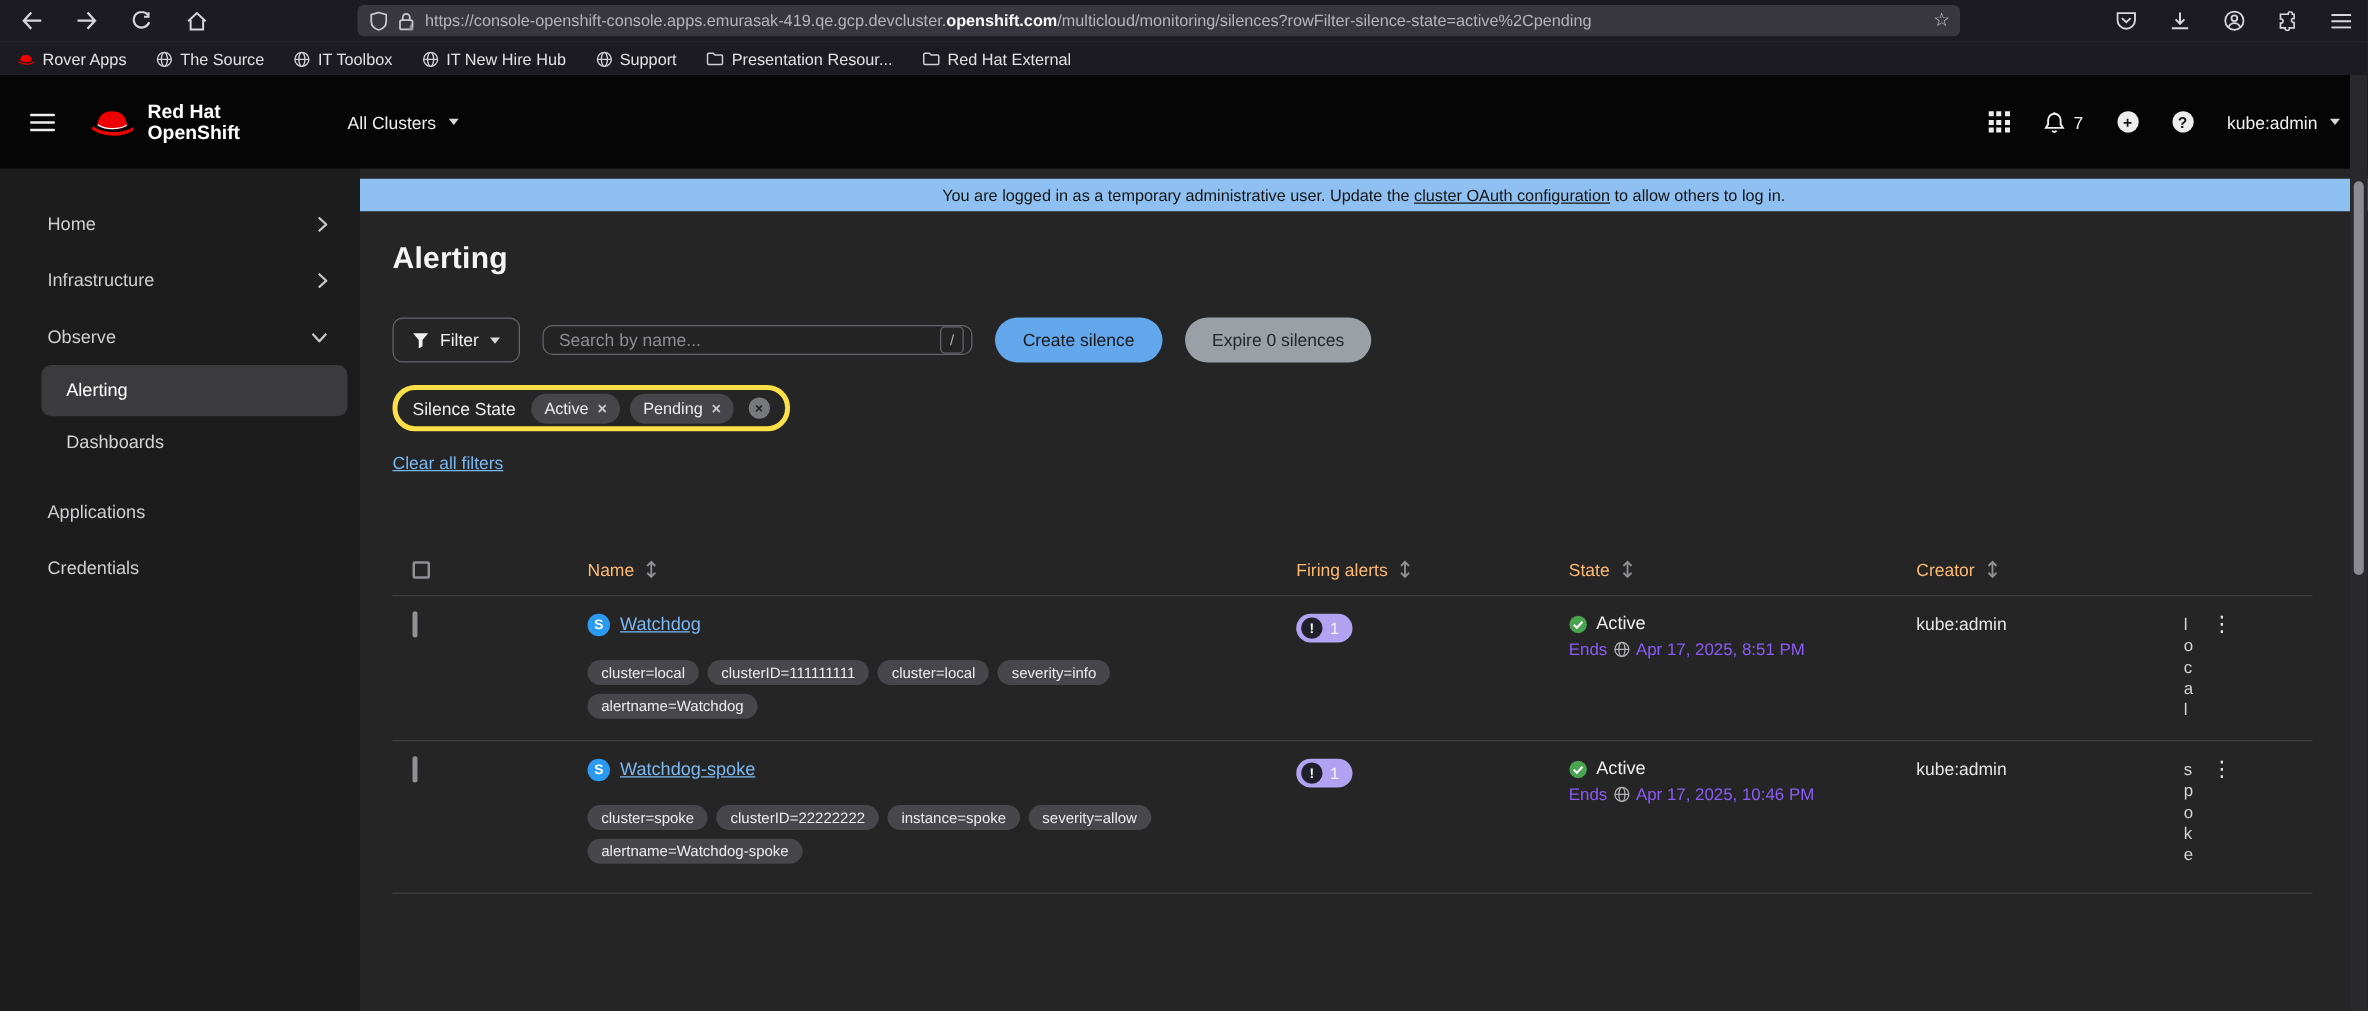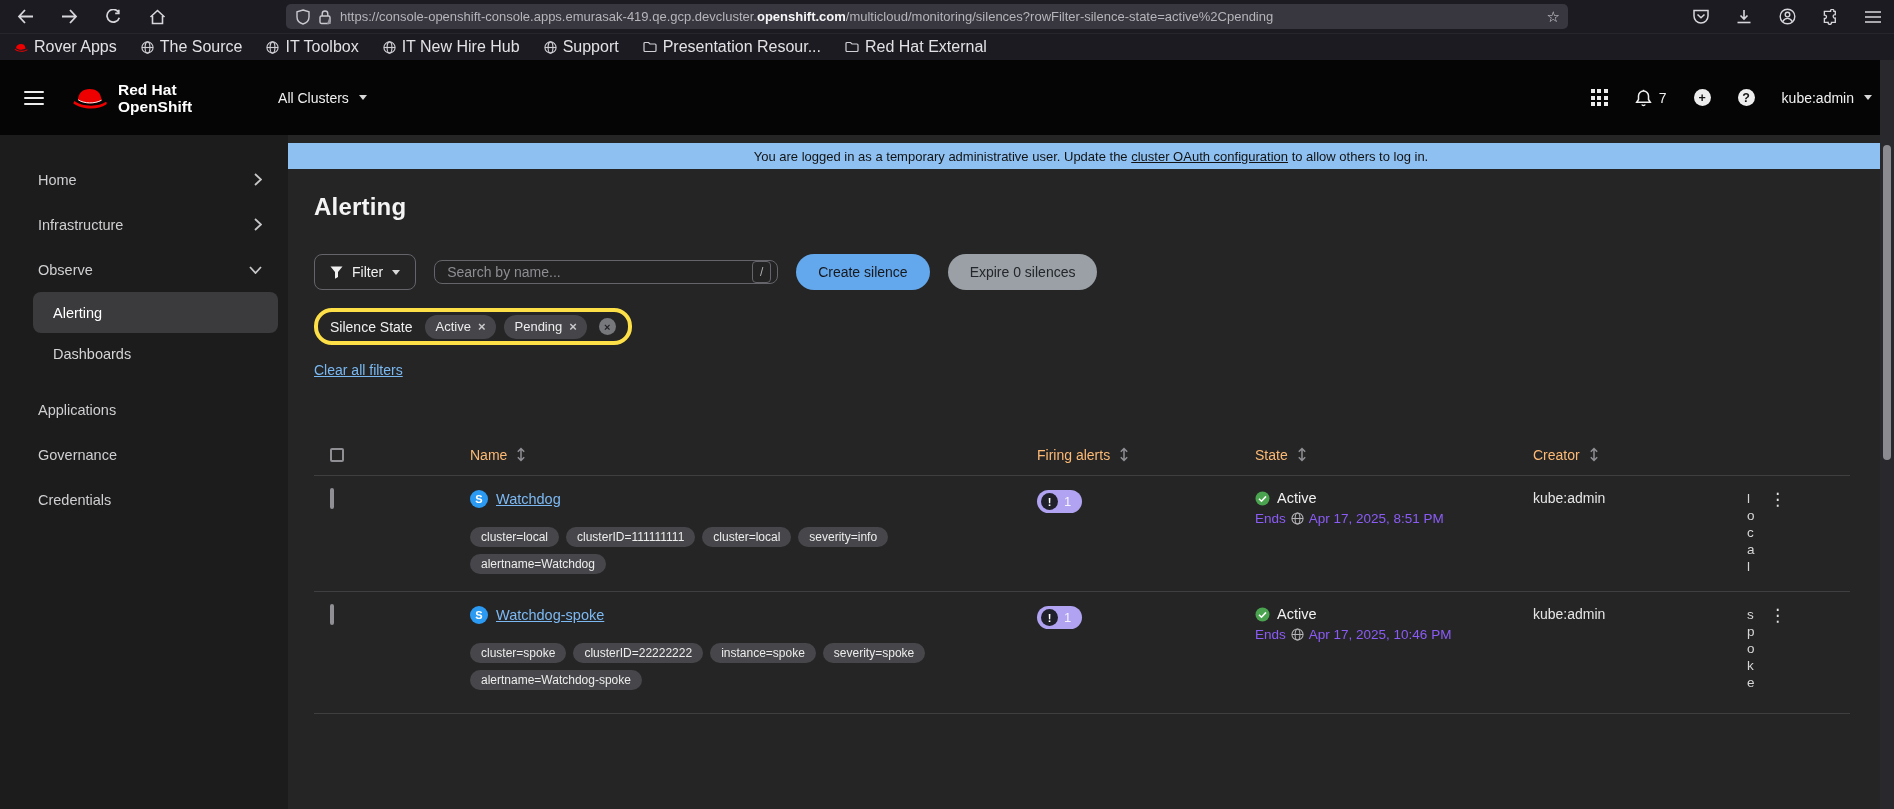--- a/index.html
+++ b/index.html
@@ -20,21 +20,21 @@
     border-radius:5px; display:flex; align-items:center; padding:0 8px 0 10px; gap:8px;
     color:#b4b4ba; font-size:13px;
   }
   .url-text { flex:1; white-space:nowrap; overflow:hidden; }
   .url-text .dim { color:#b4b4ba; }
   .url-text .domain { color:#f7f7f8; font-weight:700; }
   .star { color:#d7d7db; font-size:15px; line-height:1; }
   .win-icons { display:flex; align-items:center; gap:21px; margin-left:122px; color:#d7d7db; }
 
   .bookmarks { height:27px; display:flex; align-items:center; gap:24px; padding:0 14px; border-top:1px solid #27262e; }
-  .bm { display:flex; align-items:center; gap:6px; font-size:16px; color:#e2e2e4; cursor:pointer; }
+  .bm { display:flex; align-items:center; gap:6px; font-size:13px; color:#e2e2e4; cursor:pointer; }
   .bm-ico { display:flex; align-items:center; }
 
   
   .masthead { height:75px; background:#050505; display:flex; align-items:center; padding:0 22px 0 24px; }
   .mast-burger { width:20px; display:flex; flex-direction:column; gap:4px; cursor:pointer; }
   .mast-burger i { display:block; height:2px; background:#ededed; border-radius:1px; }
   .brand { display:flex; align-items:center; gap:8px; margin-left:26px; }
   .brand-text { color:#fff; font-weight:700; font-size:15.5px; line-height:17px; }
   .cluster-sel { margin-left:86px; display:flex; align-items:center; gap:10px; font-size:14px; color:#f0f0f0; cursor:pointer; }
   .caret { width:0; height:0; border-left:4.5px solid transparent; border-right:4.5px solid transparent; border-top:5px solid #d8d8d8; }
@@ -346,23 +346,20 @@
       <span>Alerting</span>
     </div>
     <div class="nav-sub">
       <span>Dashboards</span>
     </div>
     <div class="nav-gap"></div>
     <div class="nav-item">
       <span>Applications</span>
     </div>
     <div class="nav-item">
-      <span>Governance</span>
-    </div>
-    <div class="nav-item">
       <span>Credentials</span>
     </div>
   </nav>
 
   <main class="content">
     <div class="banner">
       <span>
         <span>You are logged in as a temporary administrative user. Update the </span><a>cluster OAuth configuration</a><span> to allow others to log in.</span>
       </span>
     </div>
@@ -494,21 +491,21 @@
           <div class="cell check-cell"><span class="checkbox"></span></div>
           <div class="cell">
             <div class="name-line">
               <span class="s-badge">S</span>
               <a class="row-link">Watchdog-spoke</a>
             </div>
             <div class="labels">
               <span class="k8s-label">cluster=spoke</span>
               <span class="k8s-label">clusterID=22222222</span>
               <span class="k8s-label">instance=spoke</span>
-              <span class="k8s-label">severity=spoke</span>
+              <span class="k8s-label">severity=allow</span>
               <span class="k8s-label">alertname=Watchdog-spoke</span>
             </div>
           </div>
           <div class="cell">
             <span class="fire-badge">
               <span class="fire-circle">!</span>
               <span class="fire-count">1</span>
             </span>
           </div>
           <div class="cell">

